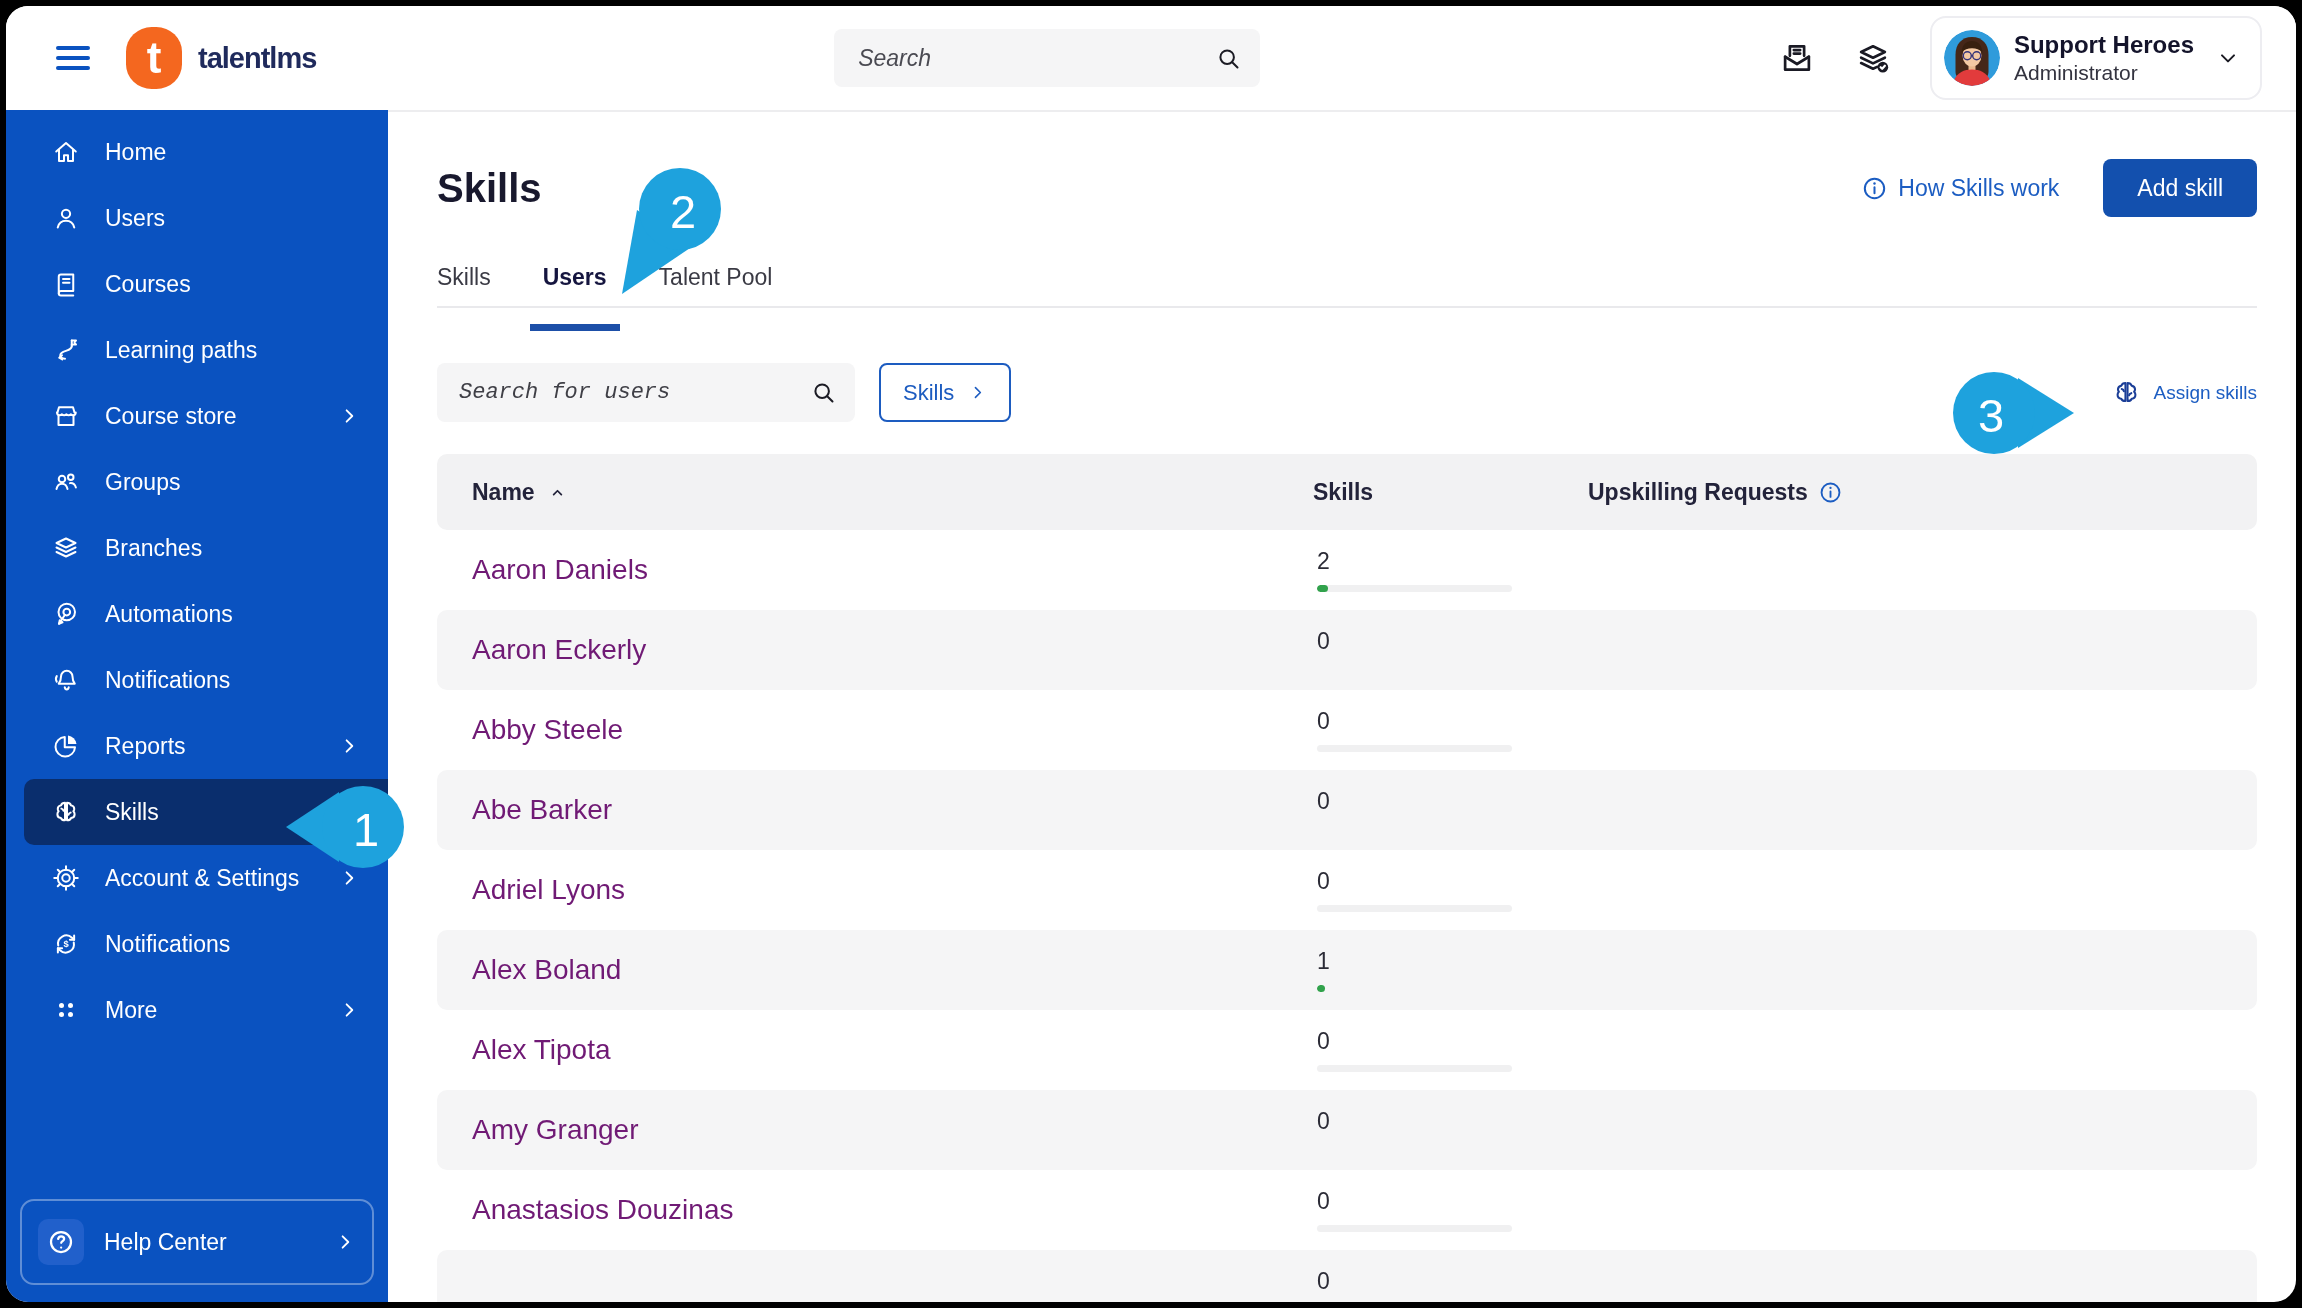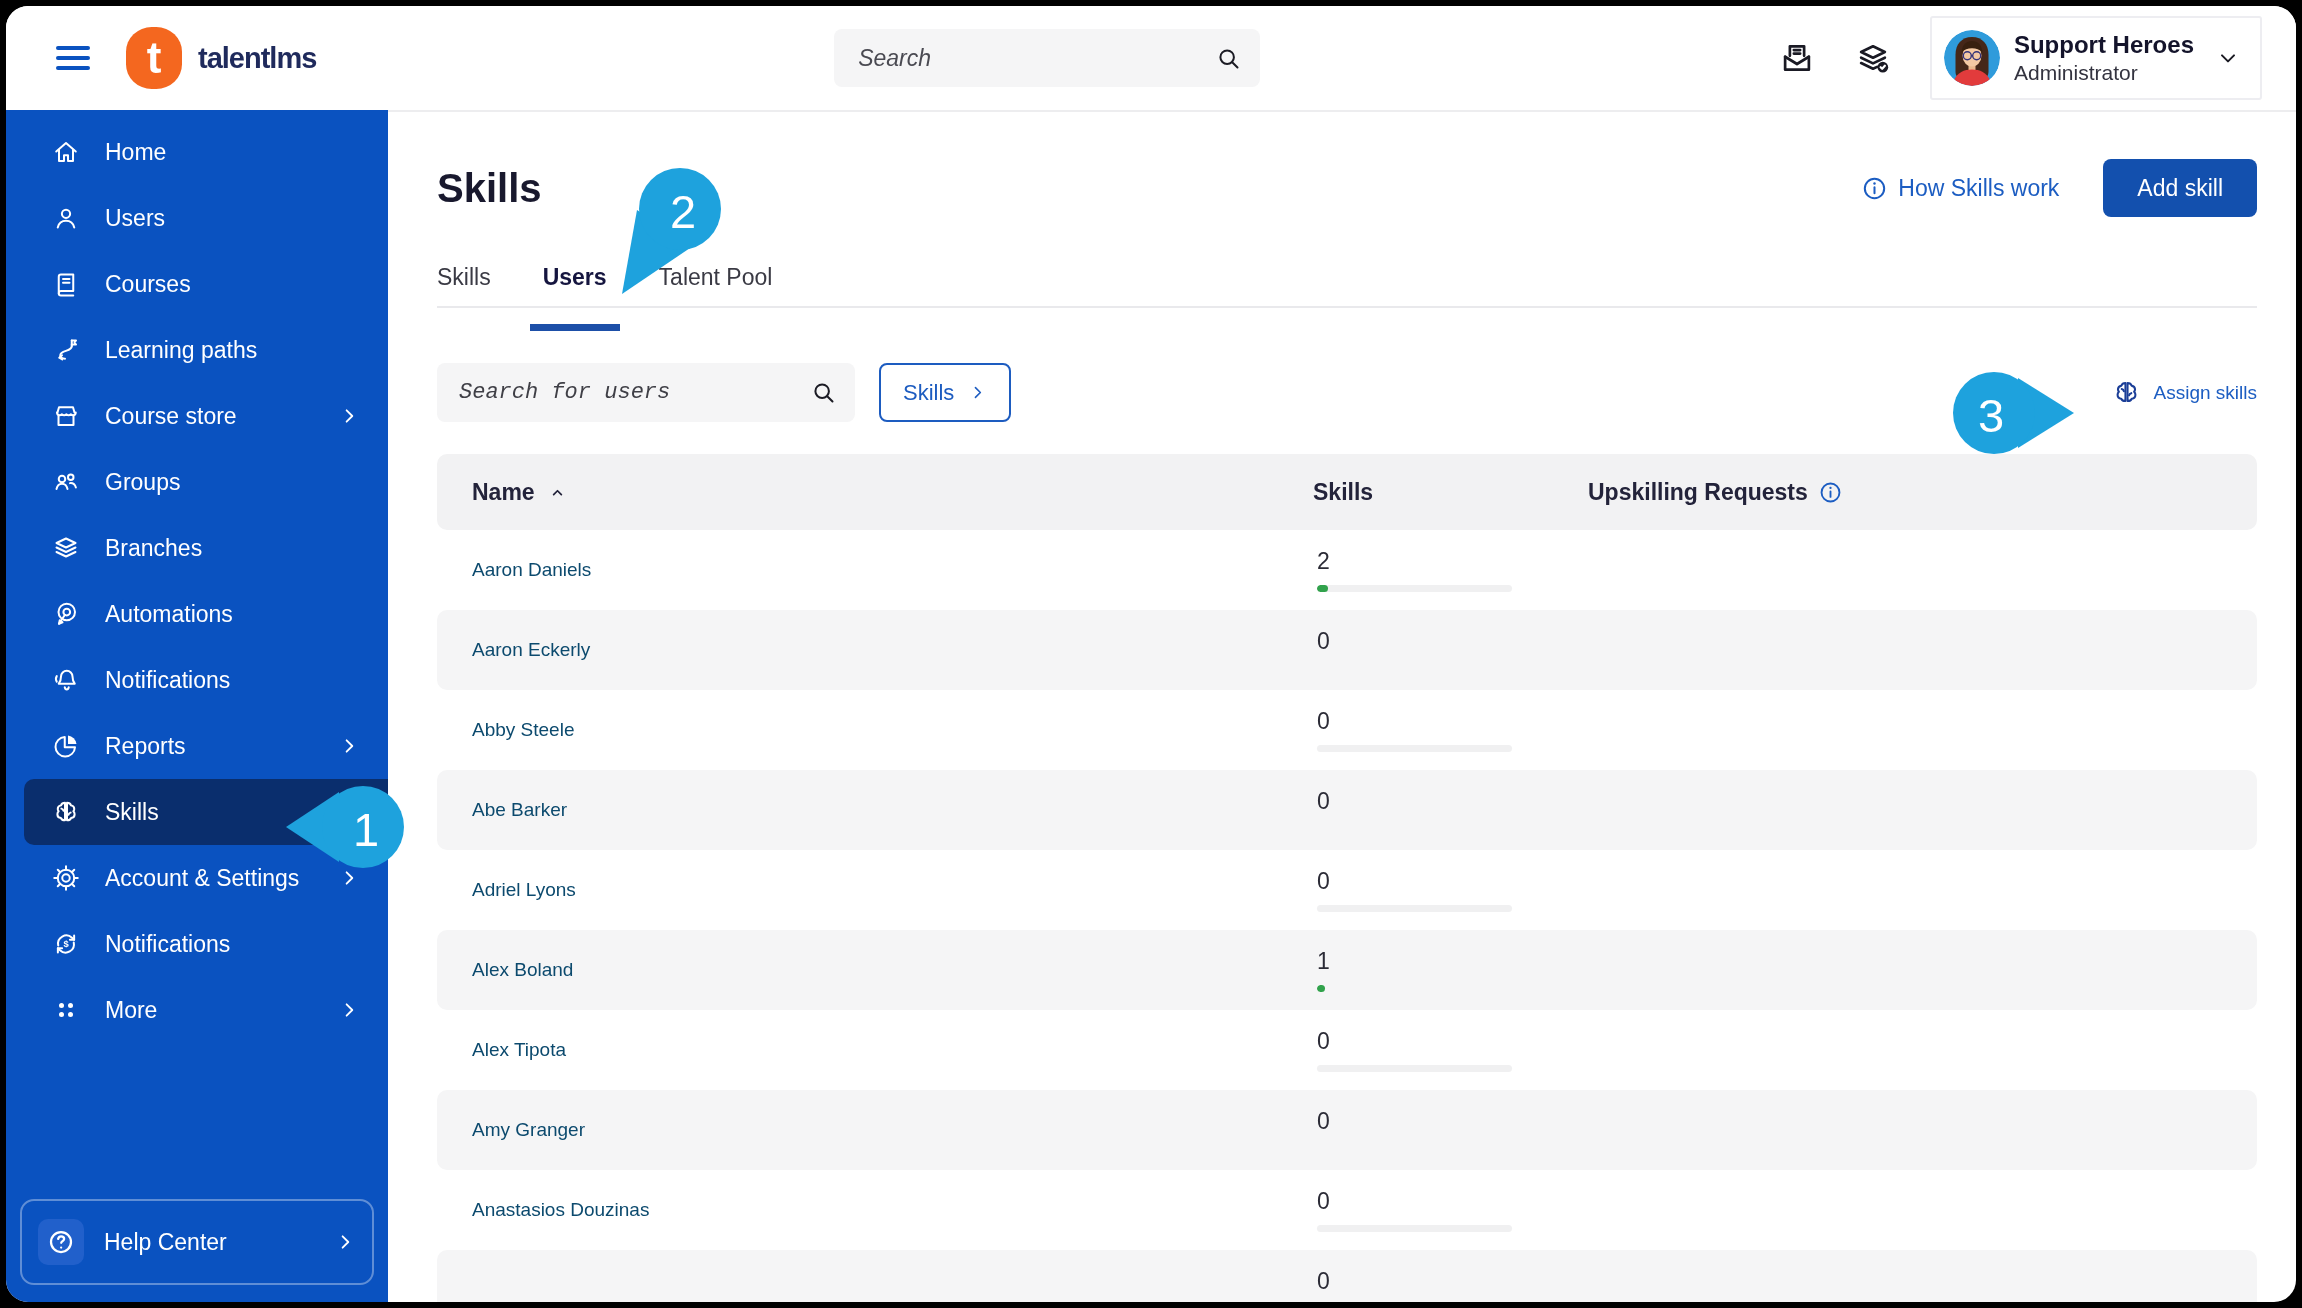--- a/index.html
+++ b/index.html
@@ -11,21 +11,21 @@
   .hamburger{width:34px;display:flex;flex-direction:column;gap:6px;cursor:pointer;}
   .hamburger span{display:block;height:4px;border-radius:2px;background:#0a52c0;}
   .logo{display:flex;align-items:center;gap:16px;margin-left:36px;}
   .logo-tile{width:56px;height:62px;background:#f4671f;border-radius:46%/40%;display:flex;align-items:center;justify-content:center;color:#fff;font-size:44px;font-weight:bold;line-height:1;}
   .logo-word{font-size:29px;font-weight:800;color:#1f2a5c;letter-spacing:-1px;}
   .search-global{width:386px;height:58px;background:#f5f5f6;border-radius:8px;display:flex;align-items:center;padding:0 18px 0 22px;margin:0 auto;justify-content:center;}
   .search-global input{flex:1;border:none;background:transparent;outline:none;font-size:23px;font-family:"Liberation Sans",sans-serif;color:#2a2a33;}
   .search-global input::placeholder{color:#4a4a52;font-style:italic;}
   .top-right{display:flex;align-items:center;gap:38px;}
   .top-icon{width:38px;height:38px;color:#1a1a24;cursor:pointer;}
-  .profile{height:80px;border:2px solid #ededf1;border-radius:3px;display:flex;align-items:center;gap:14px;padding:0 20px 0 12px;cursor:pointer;}
+  .profile{height:80px;border:2px solid #ededf1;border-radius:16px;display:flex;align-items:center;gap:14px;padding:0 20px 0 12px;cursor:pointer;}
   .avatar{width:56px;height:56px;border-radius:50%;overflow:hidden;flex:0 0 56px;}
   .profile-name{font-size:24px;font-weight:bold;color:#14142b;line-height:1.2;}
   .profile-role{font-size:21px;color:#33333f;line-height:1.2;}
   .profile-chev{width:24px;height:24px;color:#191922;margin-left:8px;}
 
   
   .main{flex:1;display:flex;min-height:0;}
   .sidebar{flex:0 0 382px;background:#0a52c0;position:relative;padding-top:9px;color:#fff;}
   .side-item{height:66px;display:flex;align-items:center;gap:24px;padding:0 28px 0 45px;cursor:pointer;}
   .side-item .side-icon{width:30px;height:30px;flex:0 0 30px;color:#fff;}
@@ -67,21 +67,21 @@
   
   .table{margin-top:32px;width:1820px;}
   .trow{display:grid;grid-template-columns:876px 275px 1fr;align-items:center;}
   .thead{height:76px;background:#f2f2f3;border-radius:10px;font-weight:bold;color:#23233a;font-size:23px;}
   .th-name{display:flex;align-items:center;gap:12px;padding-left:35px;}
   .th-name svg{width:21px;height:21px;}
   .th-up{display:flex;align-items:center;gap:10px;}
   .th-up .i-ico{width:25px;height:25px;color:#1c5dc2;}
   .row{height:80px;}
   .row.shaded{background:#f5f5f6;border-radius:10px;}
-  .cell-name{padding-left:35px;font-size:19px;color:#0c4a6e;}
+  .cell-name{padding-left:35px;font-size:28px;color:#701a75;}
   .cell-skills{align-self:start;padding:20px 0 0 4px;}
   .skill-num{font-size:23px;color:#2b2b36;line-height:1;}
   .bar-track{margin-top:12px;width:195px;height:7px;border-radius:4px;background:#f0f0f1;overflow:hidden;}
   .bar-fill{height:7px;border-radius:4px;background:#31a24c;}
 
   
   .callout-layer{position:absolute;inset:0;pointer-events:none;z-index:60;}
   .callout-layer text{font-family:"Liberation Sans",sans-serif;font-size:47px;fill:#fff;}
   .i-ico{color:#1c5dc2;}
   svg{display:block;}

